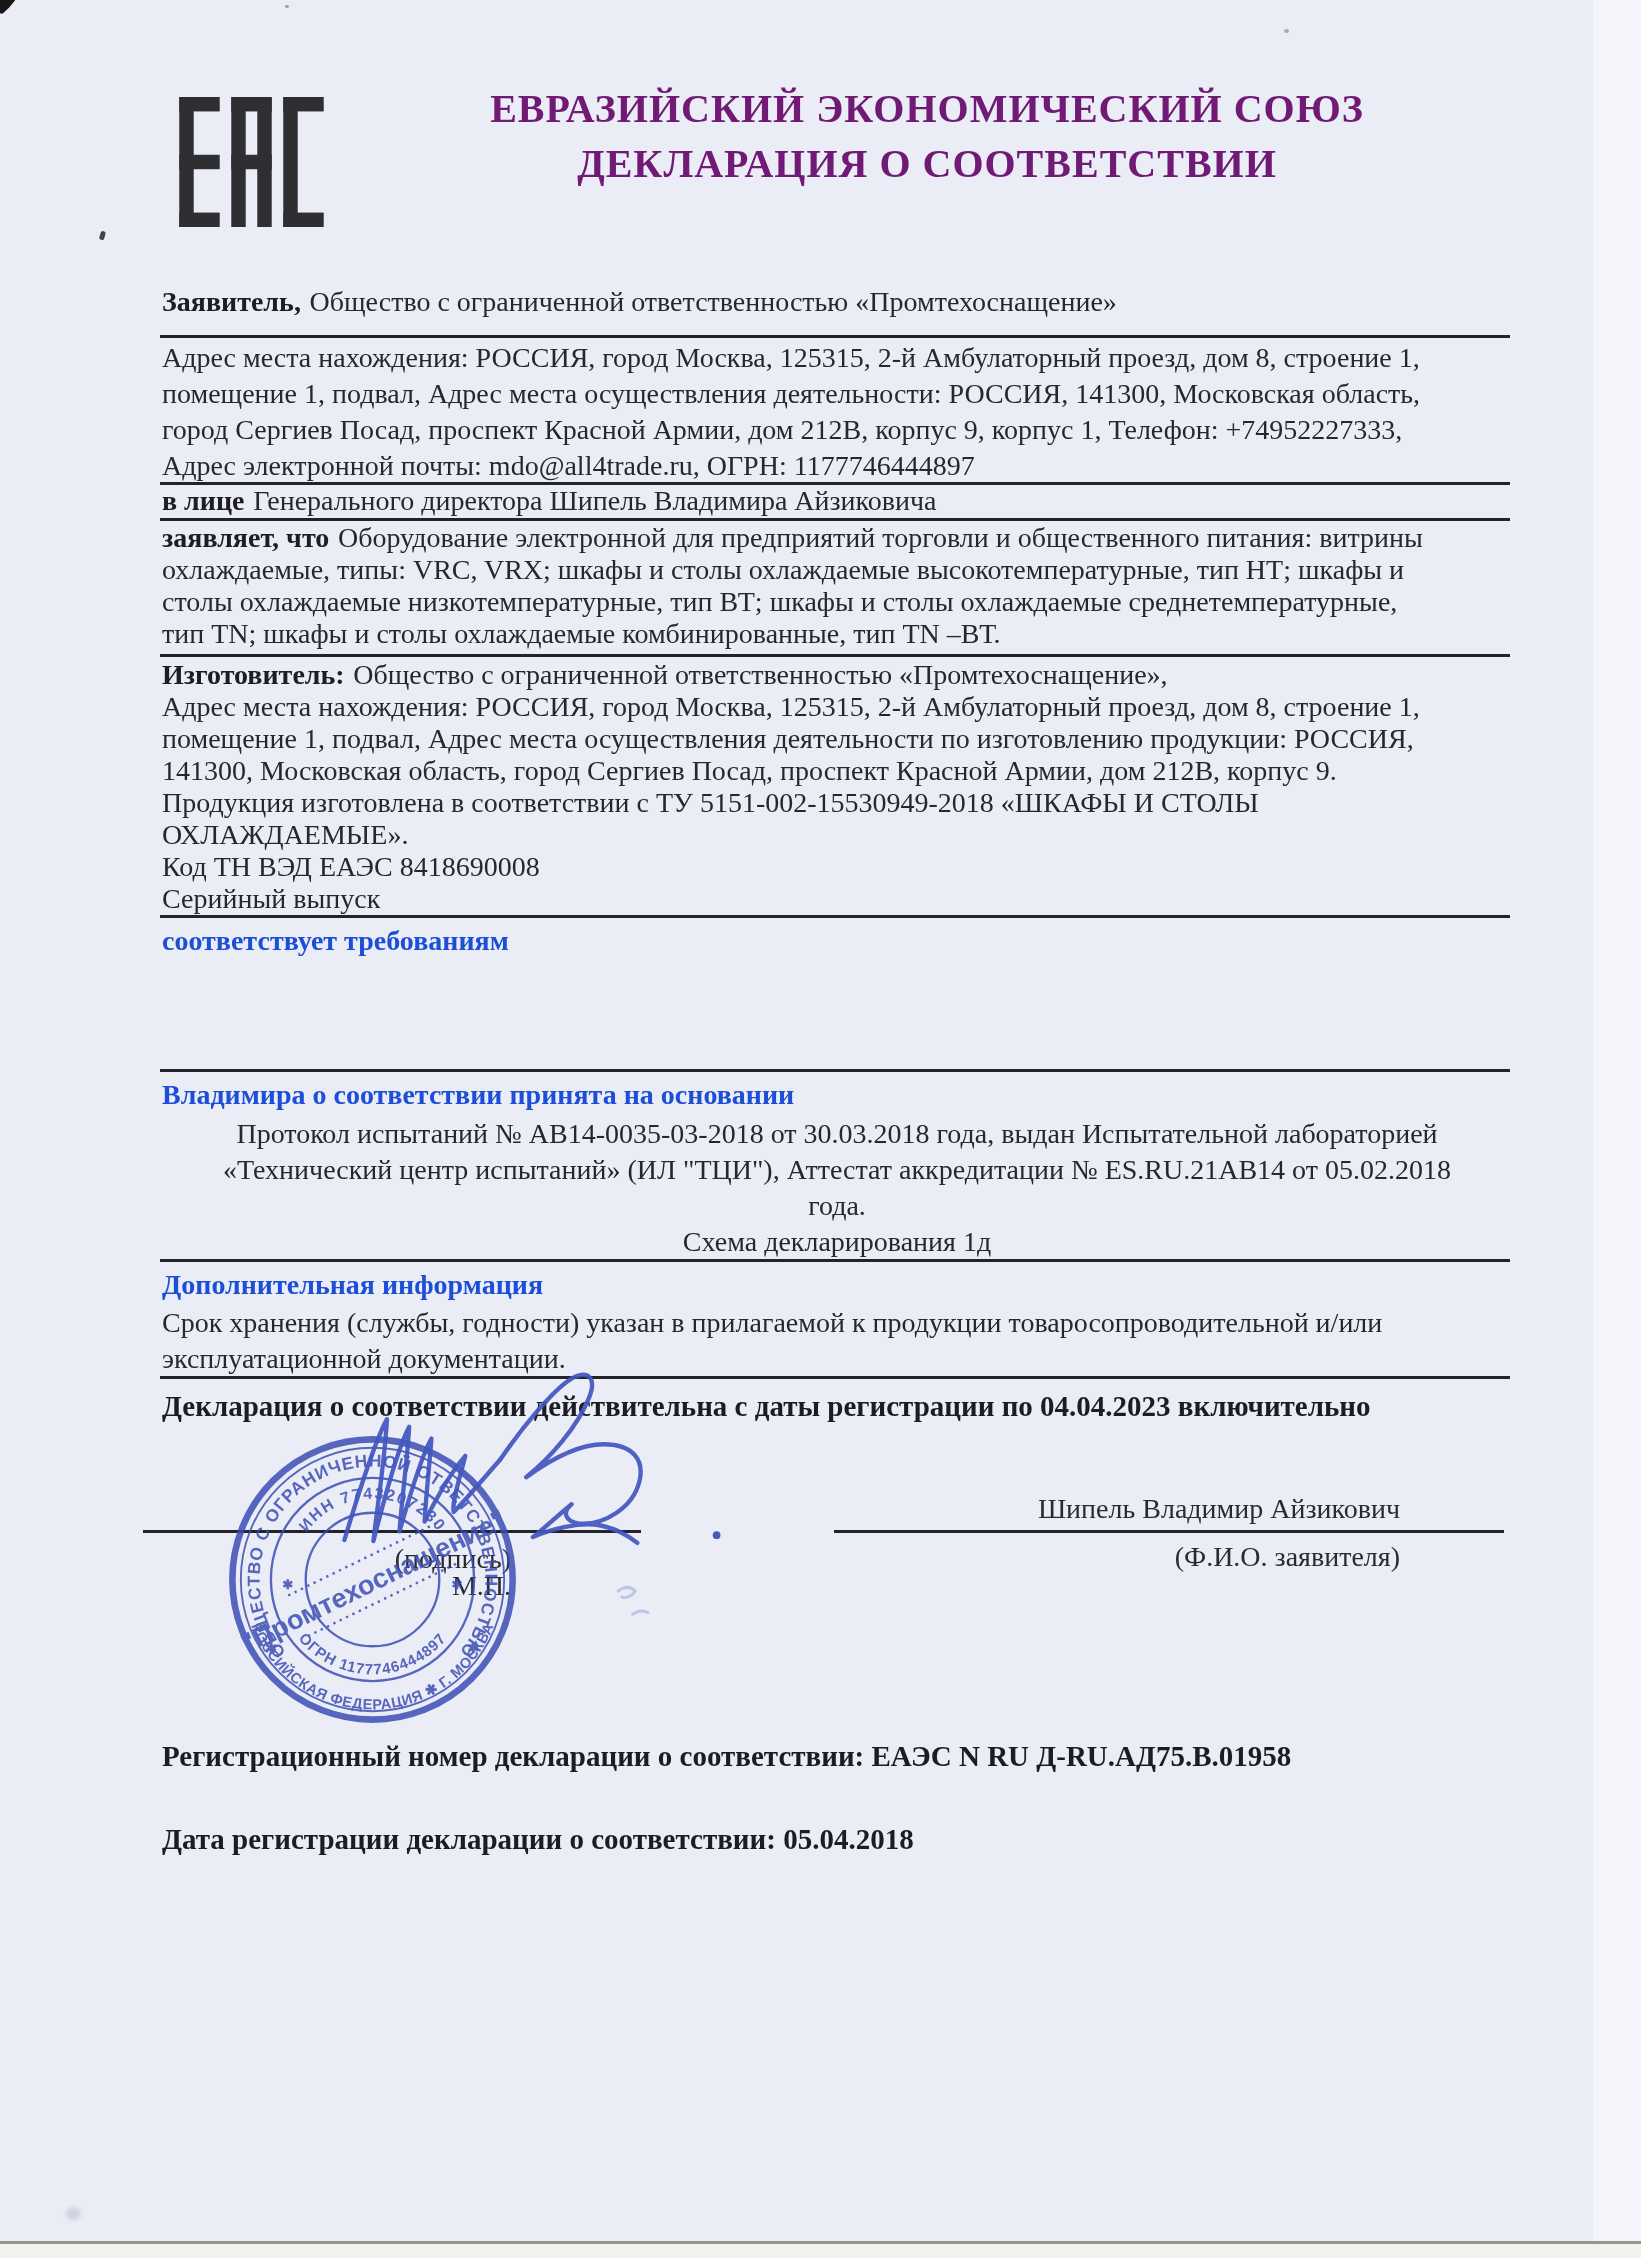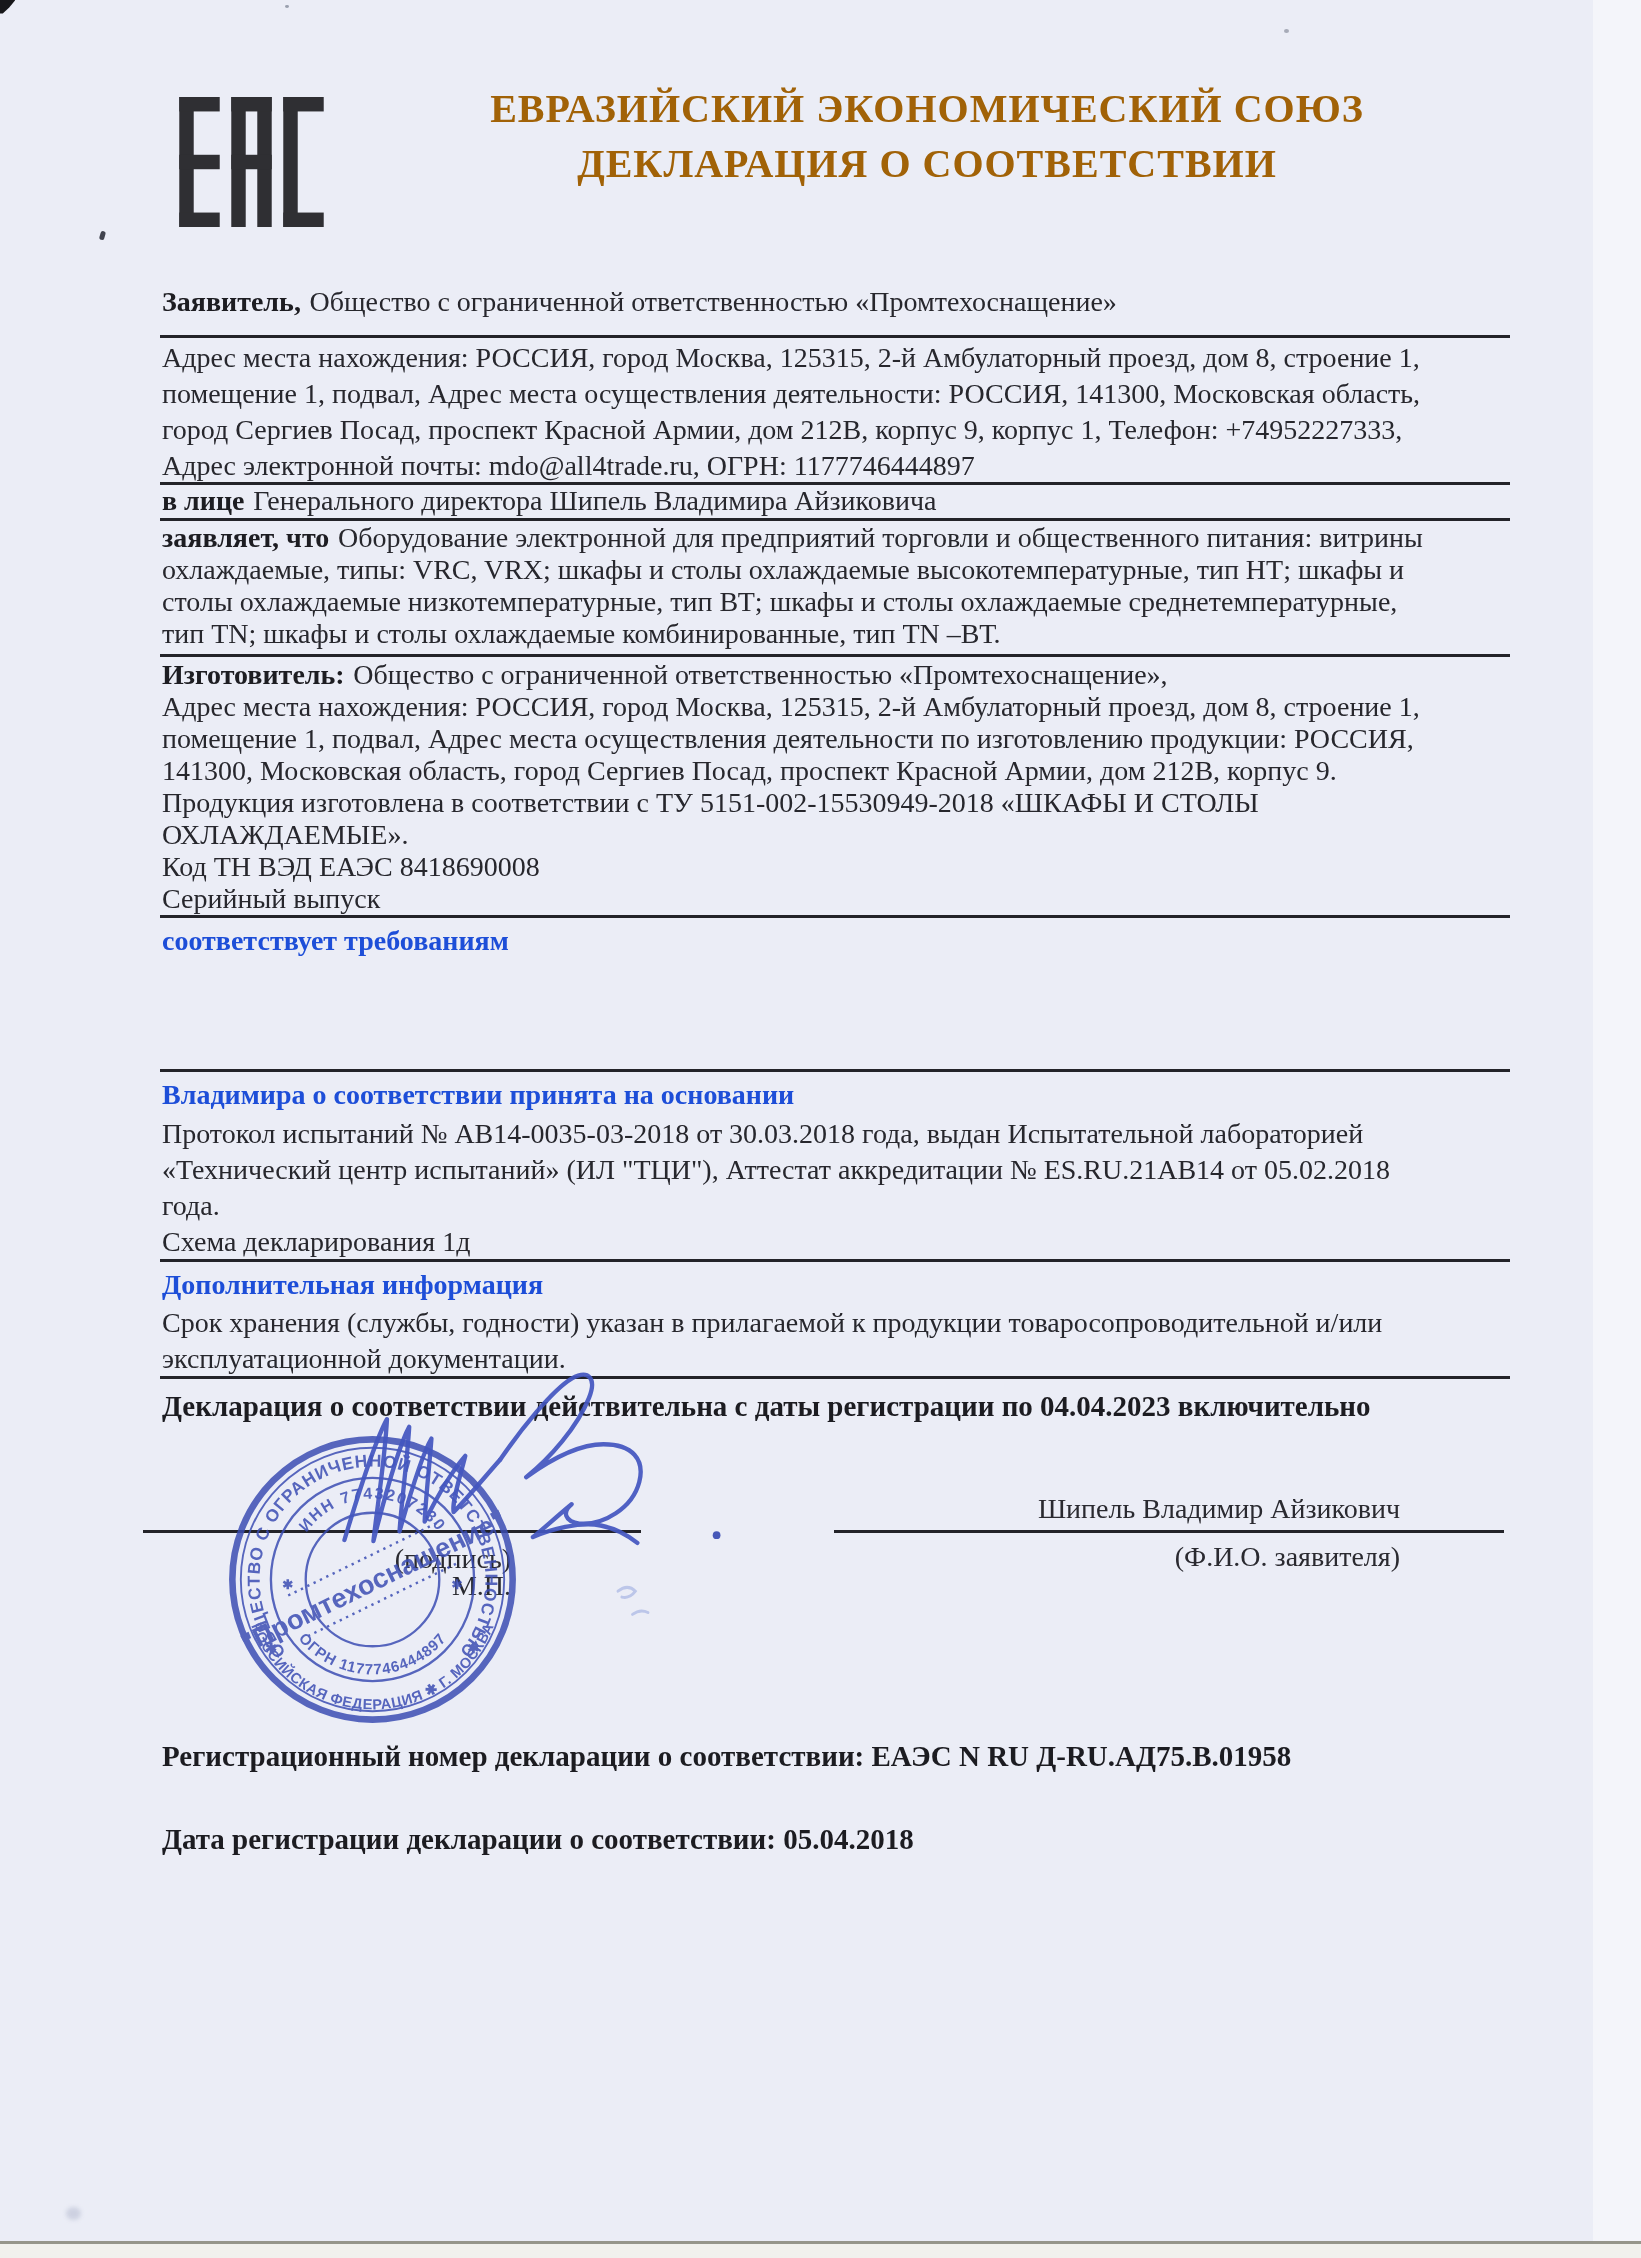--- a/index.html
+++ b/index.html
@@ -1,20 +1,20 @@
 <!DOCTYPE html>
 <html><head>
 <meta charset="utf-8">
 <style>
   html,body{margin:0;padding:0;background:#d8d8d8;}
   .page{position:relative;width:1641px;height:2258px;background:#ebedf6;overflow:hidden;
         font-family:"Liberation Serif",serif;color:#26262c;}
   .tl{position:absolute;}
   .title{left:290px;top:81px;width:1274px;text-align:center;font-weight:bold;
-         font-size:40px;line-height:55px;letter-spacing:1px;color:#a16207;}
+         font-size:40px;line-height:55px;letter-spacing:1px;color:#701a75;}
   .par{position:absolute;left:162px;width:1350px;font-size:28px;color:#27272d;}
   .b{font-weight:bold;color:#1d4ed8;}
   .lbl{font-weight:bold;color:#1d1d22;margin-right:8.7px;}
   .rule{position:absolute;left:160px;width:1350px;height:2.9px;background:#232329;}
   .sigline{position:absolute;height:2.9px;background:#232329;top:1530px;}
   .cap{position:absolute;font-size:28px;text-align:right;color:#2a2a30;}
   .lh33{line-height:32px}.lh34{line-height:32px}.lh36{line-height:35px}.lh37{line-height:36px}
   .bigb{font-size:29px;font-weight:bold;color:#1c1c21;}
   .artifact{position:absolute;}
   svg{position:absolute;overflow:visible;}
@@ -91,21 +91,21 @@
     <div>ОХЛАЖДАЕМЫЕ».</div>
     <div>Код ТН ВЭД ЕАЭС 8418690008</div>
     <div>Серийный выпуск</div>
   </div>
   <div class="rule" style="top:915px;"></div>
 
   <div class="par b" style="top:925px;line-height:31px;">соответствует требованиям</div>
   <div class="rule" style="top:1069px;"></div>
 
   <div class="par b" style="top:1079px;line-height:31px;">Владимира о соответствии принята на основании</div>
-  <div class="par lh37" style="top:1116px;">
+  <div class="par lh37" style="top:1116px;text-align:center;">
     <div>Протокол испытаний № АВ14-0035-03-2018 от 30.03.2018 года, выдан Испытательной лабораторией</div>
     <div>«Технический центр испытаний» (ИЛ "ТЦИ"), Аттестат аккредитации № ES.RU.21АВ14 от 05.02.2018</div>
     <div>года.</div>
     <div>Схема декларирования 1д</div>
   </div>
   <div class="rule" style="top:1259px;"></div>
 
   <div class="par b" style="top:1269px;line-height:31px;">Дополнительная информация</div>
   <div class="par lh37" style="top:1305px;">
     <div>Срок хранения (службы, годности) указан в прилагаемой к продукции товаросопроводительной и/или</div>

